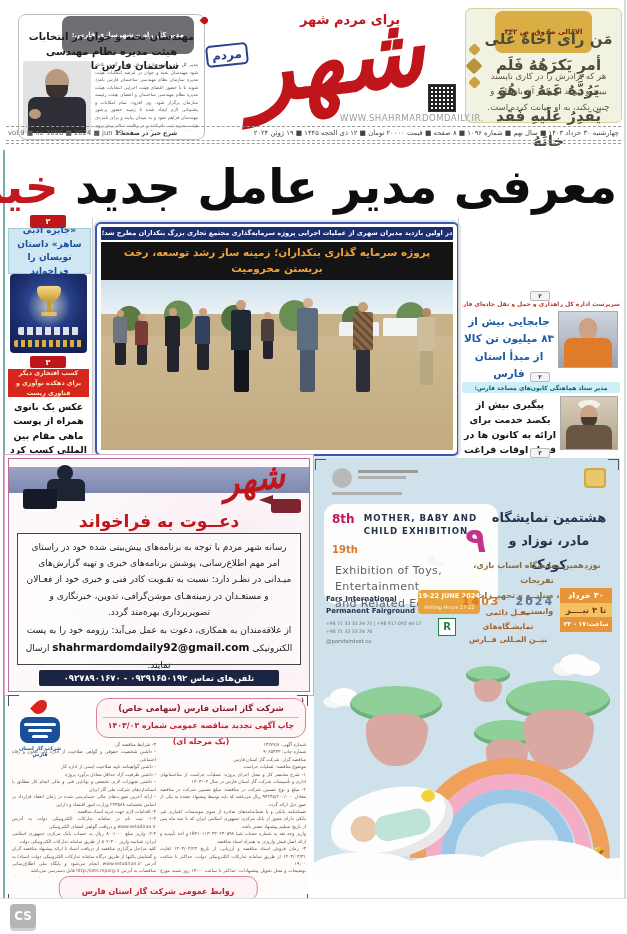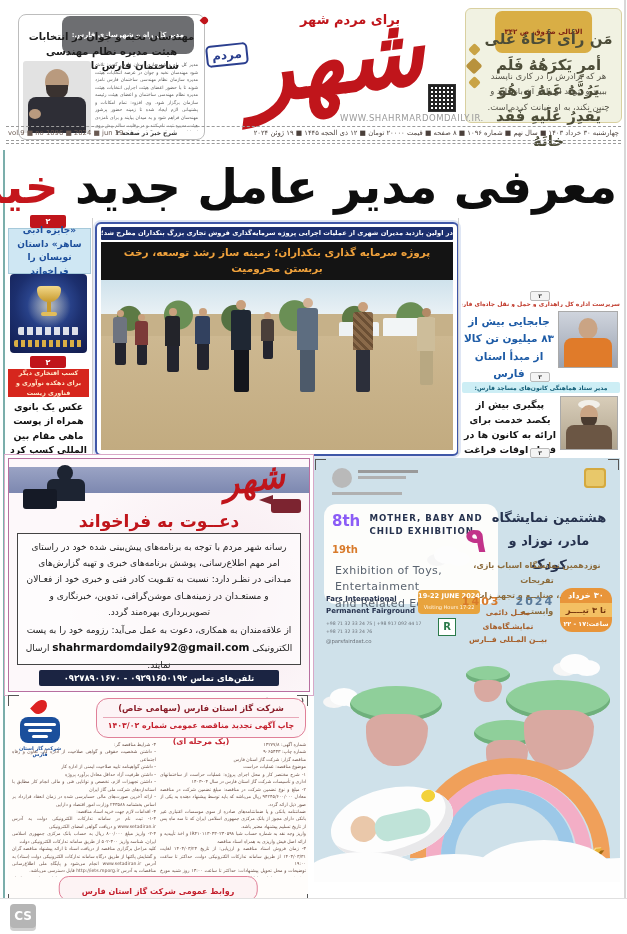--- a/index.html
+++ b/index.html
@@ -97,21 +97,21 @@
     <div class="abs" style="left:4px;right:4px;bottom:6px;height:7px;background:repeating-linear-gradient(90deg,#d9ae45 0 4px,transparent 4px 7px);border-radius:2px;"></div>
   </div>
   <div class="abs tab" style="left:30px;top:356px;width:36px;height:12px;">۲</div>
   <div class="abs rtl c" style="left:8px;top:369px;width:81px;height:28px;background:#d6261d;display:flex;align-items:center;justify-content:center;">
     <span style="font-size:6.3px;font-weight:bold;color:#ffe9c9;line-height:1.6;padding:0 4px;">کسب افتخاری دیگر برای دهکده نوآوری و فناوری زیست</span>
   </div>
   <div class="abs rtl c" style="left:8px;top:400px;width:81px;font-size:9.3px;font-weight:900;color:#111;line-height:1.55;">عکس یک بانوی همراه از پوست ماهی مقام بین المللی کسب کرد</div>
   <div class="abs" style="left:92px;top:218px;width:1px;height:236px;background:#cfcfcf;"></div>
 
   <div class="abs" style="left:95px;top:222px;width:360px;height:230px;border:2px solid #3f57a8;border-radius:6px;box-shadow:0 0 0 2px #dfe6f4;background:#fff;overflow:hidden;">
-    <div class="rtl c" style="margin:3px 4px 0 4px;background:#1c2f6e;color:#fff;font-size:6.6px;font-weight:bold;line-height:13px;height:13px;border-radius:1px;white-space:nowrap;overflow:hidden;">در اولین بازدید مدیران شهری از عملیات اجرایی پروژه سرمایه‌گذاری فروش تجاری بزرگ بنکداران مطرح شد؛</div>
+    <div class="rtl c" style="margin:3px 4px 0 4px;background:#1c2f6e;color:#fff;font-size:6.6px;font-weight:bold;line-height:13px;height:13px;border-radius:1px;white-space:nowrap;overflow:hidden;">در اولین بازدید مدیران شهری از عملیات اجرایی پروژه سرمایه‌گذاری مجتمع تجاری بزرگ بنکداران مطرح شد؛</div>
     <div class="rtl c" style="margin:2px 4px 0 4px;background:#141414;color:#f0a23c;padding:3px 2px;">
       <div style="font-size:10.5px;font-weight:900;line-height:1.5;">پروژه سرمایه گذاری بنکداران؛ زمینه ساز رشد توسعه، رخت بربستن محرومیت</div>
       <div style="font-size:10.5px;font-weight:900;line-height:1.5;">و رشد اقتصادی منطقه ۲ شهرداری شیراز</div>
     </div>
 
     <div class="abs" style="left:4px;right:4px;top:56px;bottom:4px;background:#c6b189;overflow:hidden;">
       <div class="abs" style="left:0;right:0;top:0;height:34px;background:linear-gradient(#cfe2ec,#e9f1f5);"></div>
       <div class="abs" style="left:0;right:0;top:18px;height:34px;background:radial-gradient(circle at 8% 60%,#5d7a45 12px,transparent 13px),radial-gradient(circle at 22% 50%,#6a8f55 14px,transparent 15px),radial-gradient(circle at 38% 60%,#557242 13px,transparent 14px),radial-gradient(circle at 55% 52%,#6a8f55 15px,transparent 16px),radial-gradient(circle at 72% 60%,#5d7a45 12px,transparent 13px),radial-gradient(circle at 88% 55%,#6a8f55 14px,transparent 15px);"></div>
       <div class="abs" style="right:18px;top:38px;width:52px;height:18px;background:#f2f5f6;border-bottom:3px solid #7a9ab0;border-radius:2px;"></div>
       <div class="abs" style="right:74px;top:42px;width:40px;height:14px;background:#eef2f4;border-bottom:2px solid #8aa6ba;border-radius:2px;"></div>
@@ -272,21 +272,21 @@
 
     <div class="abs" style="left:18px;top:10px;width:100px;height:34px;">
       <div style="position:absolute;left:0;top:0;width:20px;height:20px;border-radius:50%;background:#b9b9b9;"></div>
       <div style="position:absolute;left:26px;top:2px;width:60px;height:3px;background:#9a9a9a;"></div>
       <div style="position:absolute;left:26px;top:8px;width:48px;height:3px;background:#b0b0b0;"></div>
       <div style="position:absolute;left:0px;top:24px;width:70px;height:3px;background:#b0b0b0;"></div>
     </div>
     <div class="abs" style="right:14px;top:10px;width:22px;height:20px;background:#e8c86a;border-radius:4px;box-shadow:inset 0 0 0 2px #d4a93f;"></div>
 
     <div class="abs" style="left:10px;top:46px;width:158px;height:84px;background:#fdfdfb;border-radius:12px;padding:8px 8px;">
-      <span style="color:#8b5cf6;font-size:15px;font-weight:900;vertical-align:top;">8th</span>
+      <span style="color:#be185d;font-size:12px;font-weight:900;vertical-align:top;">8th</span>
       <span class="preline" style="display:inline-block;color:#26324e;font-size:8.6px;font-weight:900;letter-spacing:1px;line-height:1.5;margin-left:4px;">MOTHER, BABY AND
 CHILD EXHIBITION</span>
       <div style="margin-top:6px;">
         <span style="color:#d87a2a;font-size:10px;font-weight:900;vertical-align:top;">19th</span>
         <span class="preline" style="display:inline-block;color:#5a6470;font-size:11px;letter-spacing:.4px;line-height:1.5;margin-left:3px;">Exhibition of Toys, Entertainment
 and Related Equipment</span>
       </div>
     </div>
 
     <div class="abs rtl preline" style="right:12px;top:48px;width:118px;font-size:13px;font-weight:900;color:#26324e;line-height:1.8;text-align:center;">هشتمین نمایشگاه
@@ -305,21 +305,21 @@
 +98 71 32 33 24 76</div>
     <div class="abs c" style="left:124px;top:160px;width:16px;height:16px;border:1px solid #2a7a4a;color:#2a7a4a;font-size:10px;font-weight:900;line-height:15px;background:#fff;">R</div>
     <div class="abs" style="left:12px;top:180px;font-size:5.4px;color:#6a7078;">@parsfairdast.co</div>
 
     <div class="abs" style="right:64px;top:132px;width:96px;text-align:center;">
       <span style="color:#d87a2a;font-size:11px;font-weight:900;letter-spacing:2px;margin-right:10px;">1403</span>
       <span style="color:#5a7a9a;font-size:11px;font-weight:900;letter-spacing:2px;">2024</span>
     </div>
     <div class="abs rtl preline c" style="right:64px;top:148px;width:96px;font-size:7.6px;font-weight:900;color:#a65f2a;line-height:1.8;">محـل دائمی نمایشـگاه‌های
 بیــن المـللی فــارس</div>
-    <div class="abs c" style="right:8px;top:130px;width:52px;height:44px;background:#e8953a;border-radius:12px;overflow:hidden;">
+    <div class="abs c" style="right:8px;top:130px;width:52px;height:44px;background:#e8953a;border-radius:0;overflow:hidden;">
       <div class="rtl" style="font-size:8.4px;font-weight:900;color:#fff;line-height:15px;">۳۰ خرداد</div>
       <div class="rtl" style="font-size:8.4px;font-weight:900;color:#7a3a10;line-height:14px;background:#f3c063;">تا ۳ تیــــر</div>
       <div class="rtl" style="font-size:6.4px;font-weight:bold;color:#fff;line-height:14px;">ساعت:۱۷ - ۲۲</div>
     </div>
 
     <div class="cloud" style="left:120px;top:88px;width:26px;height:18px;"></div>
     <div class="cloud" style="right:30px;top:196px;width:30px;height:20px;"></div>
     <div class="cloud" style="left:16px;top:230px;width:28px;height:18px;"></div>
     <div>
         <div class="islandTop" style="left:36px;top:228px;width:92px;height:36px;"></div>

